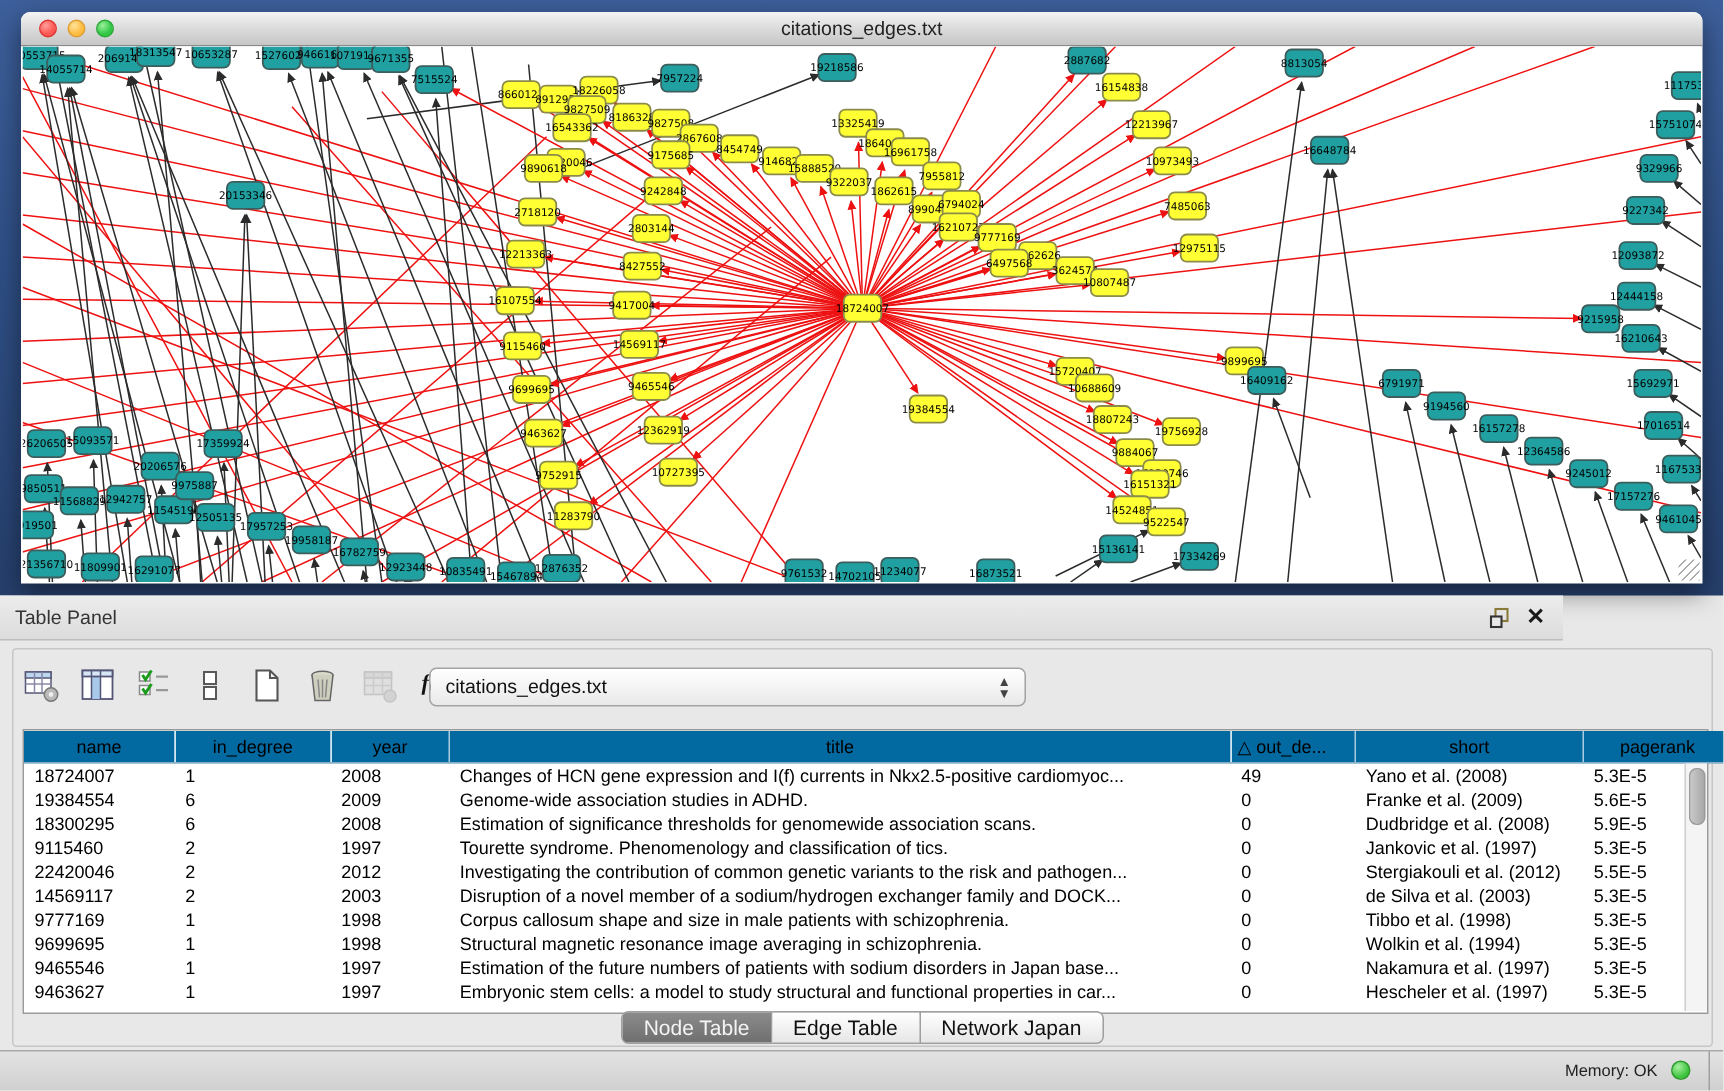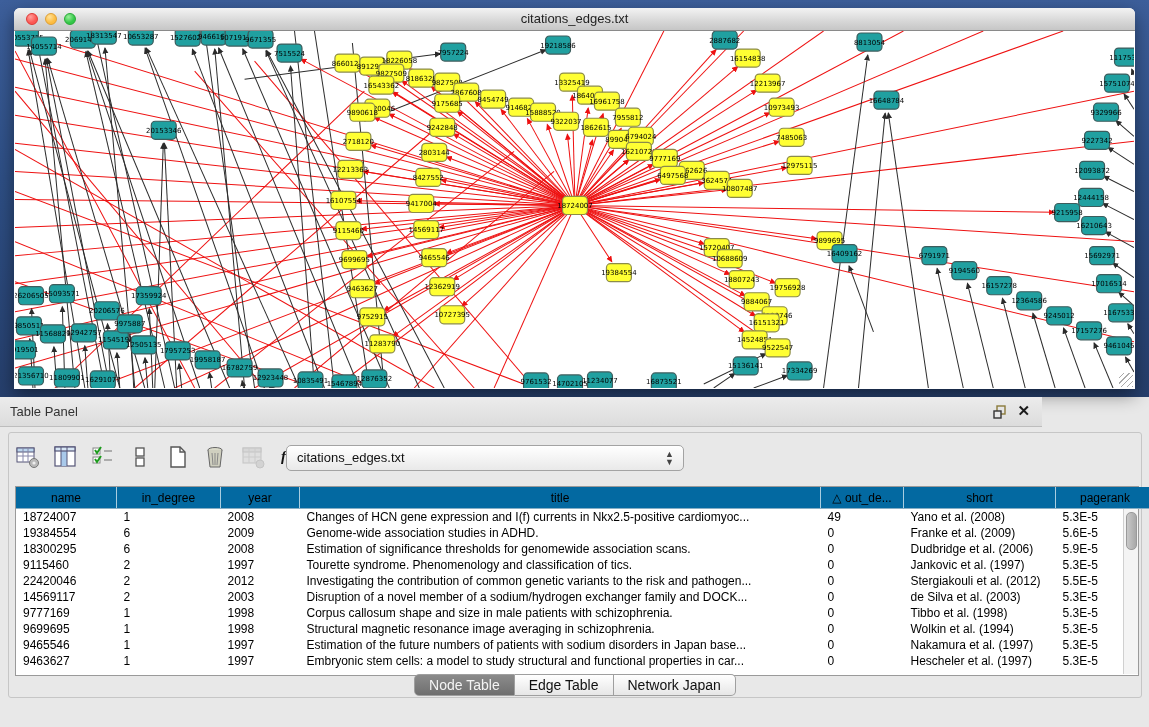--- a/index.html
+++ b/index.html
@@ -39,21 +39,21 @@
       width:30px;text-align:center;line-height:26px;color:#111;}
   #net-select{position:absolute;left:271px;top:2px;width:396px;height:24px;border:1px solid #a3a3a3;
     border-radius:5px;background:linear-gradient(180deg,#ffffff,#e9e9e9);box-shadow:0 1px 0 #fff inset;cursor:pointer;}
   #net-select .txt{position:absolute;left:10px;top:4px;font-size:13px;color:#111;}
   #net-select .arrows{position:absolute;right:9px;top:4px;font-size:9px;color:#444;line-height:8px;text-align:center;}
 
   #table-box{position:absolute;left:6px;top:53px;width:1122px;height:188px;background:#fff;border:1px solid #9a9a9a;}
   table{border-collapse:collapse;table-layout:fixed;width:1107px;font-size:12px;}
   th{background:#0369a1;border-right:1px solid #a9cde0;border-bottom:1px solid #86aec5;
      font-weight:normal;height:21px;text-align:center;color:#000;padding:0 4px;overflow:hidden;white-space:nowrap;}
-  th.sorted{text-align:center;}
+  th.sorted{text-align:left;}
   td{height:16px;padding:0 0 0 7px;overflow:hidden;white-space:nowrap;text-overflow:ellipsis;color:#000;}
   #vscroll{position:absolute;right:0;top:22px;width:14px;height:165px;background:#f4f4f4;border-left:1px solid #d0d0d0;}
   #vthumb{position:absolute;left:2px;top:3px;width:9px;height:36px;border-radius:5px;
      background:linear-gradient(90deg,#c9c9c9,#a8a8a8);border:1px solid #9a9a9a;}
 
   #tabs{position:absolute;left:0;top:241px;width:1132px;text-align:center;}
   .seg{display:inline-block;height:20px;line-height:20px;font-size:14px;padding:0 14px;cursor:pointer;
     background:linear-gradient(180deg,#ffffff,#e6e6e6);border:1px solid #9f9f9f;border-left:none;color:#111;}
   .seg:first-child{border-left:1px solid #9f9f9f;border-radius:5px 0 0 5px;}
   .seg:last-child{border-radius:0 5px 5px 0;}
@@ -876,21 +876,21 @@
               <td>0</td>
               <td>Franke et al. (2009)</td>
               <td>5.6E-5</td>
             </tr>
             <tr>
               <td>18300295</td>
               <td>6</td>
               <td>2008</td>
               <td>Estimation of significance thresholds for genomewide association scans.</td>
               <td>0</td>
-              <td>Dudbridge et al. (2006)</td>
+              <td>Dudbridge et al. (2008)</td>
               <td>5.9E-5</td>
             </tr>
             <tr>
               <td>9115460</td>
               <td>2</td>
               <td>1997</td>
               <td>Tourette syndrome. Phenomenology and classification of tics.</td>
               <td>0</td>
               <td>Jankovic et al. (1997)</td>
               <td>5.3E-5</td>
@@ -952,13 +952,18 @@
           </tbody>
       </table>
       <div id="vscroll">
         <div id="vthumb"></div>
       </div>
     </div>
 
     <div id="tabs"><span class="seg active">Node Table</span><span class="seg">Edge Table</span><span class="seg">Network Japan</span></div>
   </div>
 
+  <div id="status-bar">
+    <span id="mem-label">Memory: OK</span>
+    <span id="mem-dot"></span>
+    <span id="status-sep"></span>
+  </div>
 </div>
 
 </body></html>

